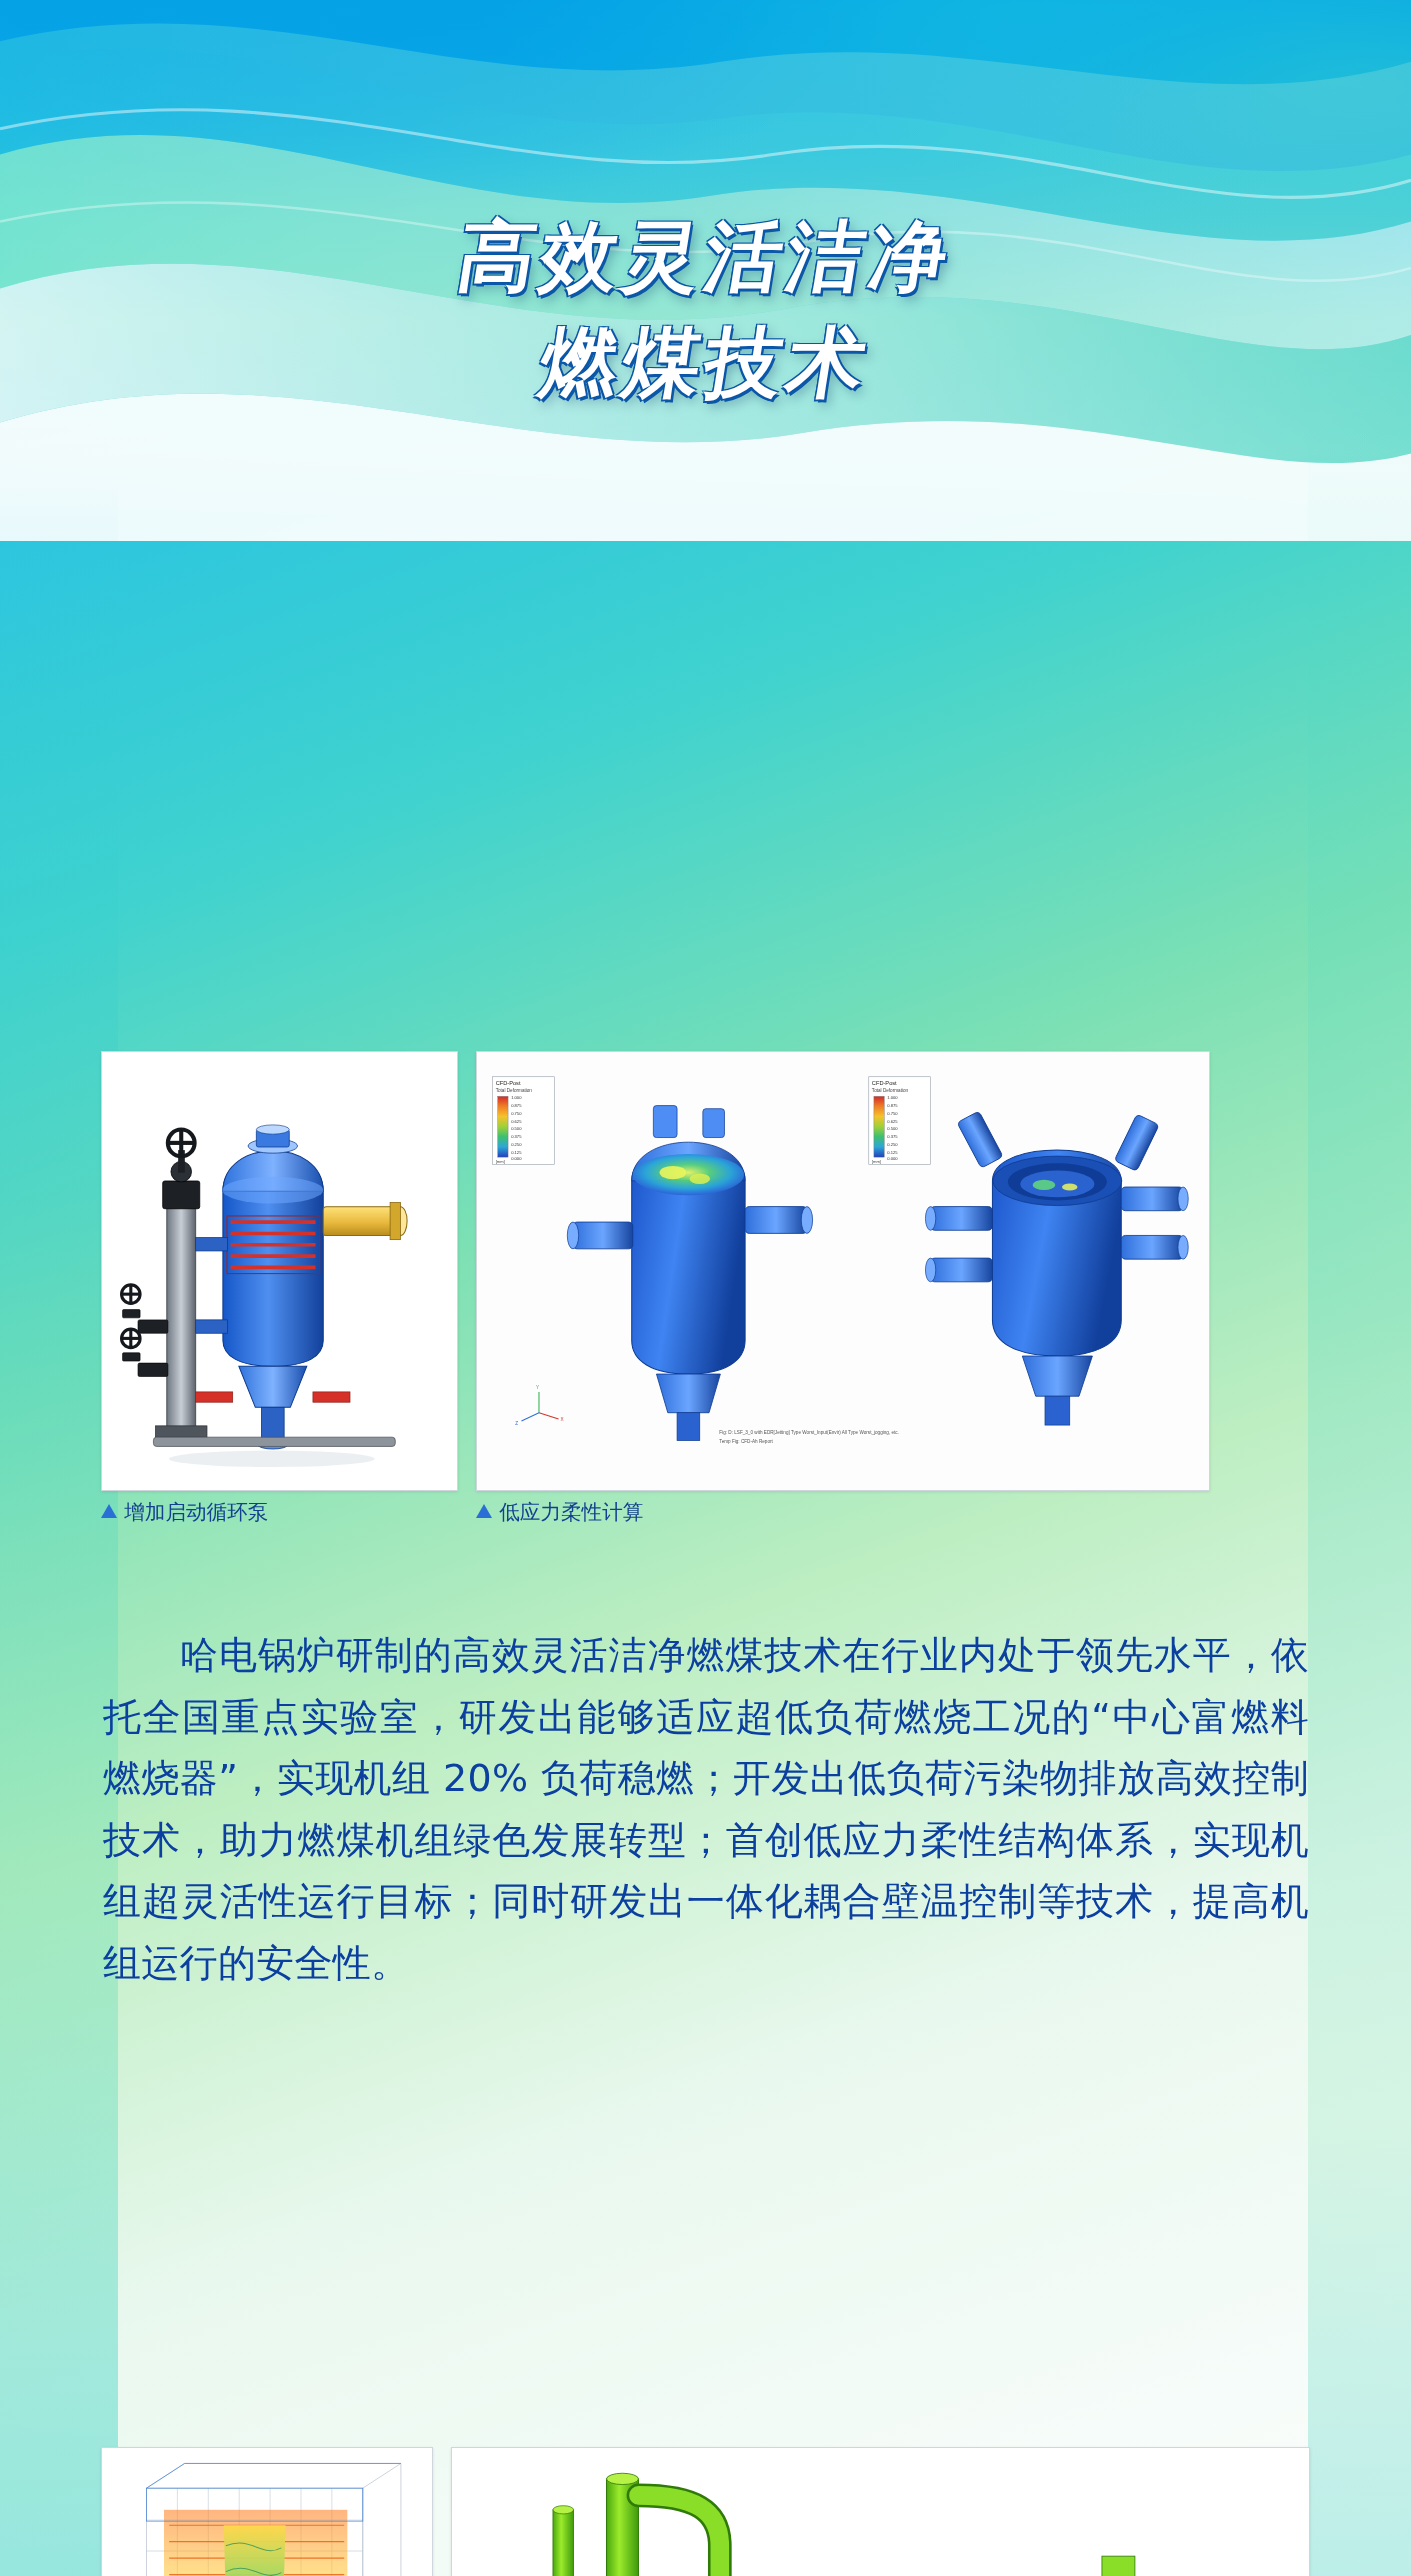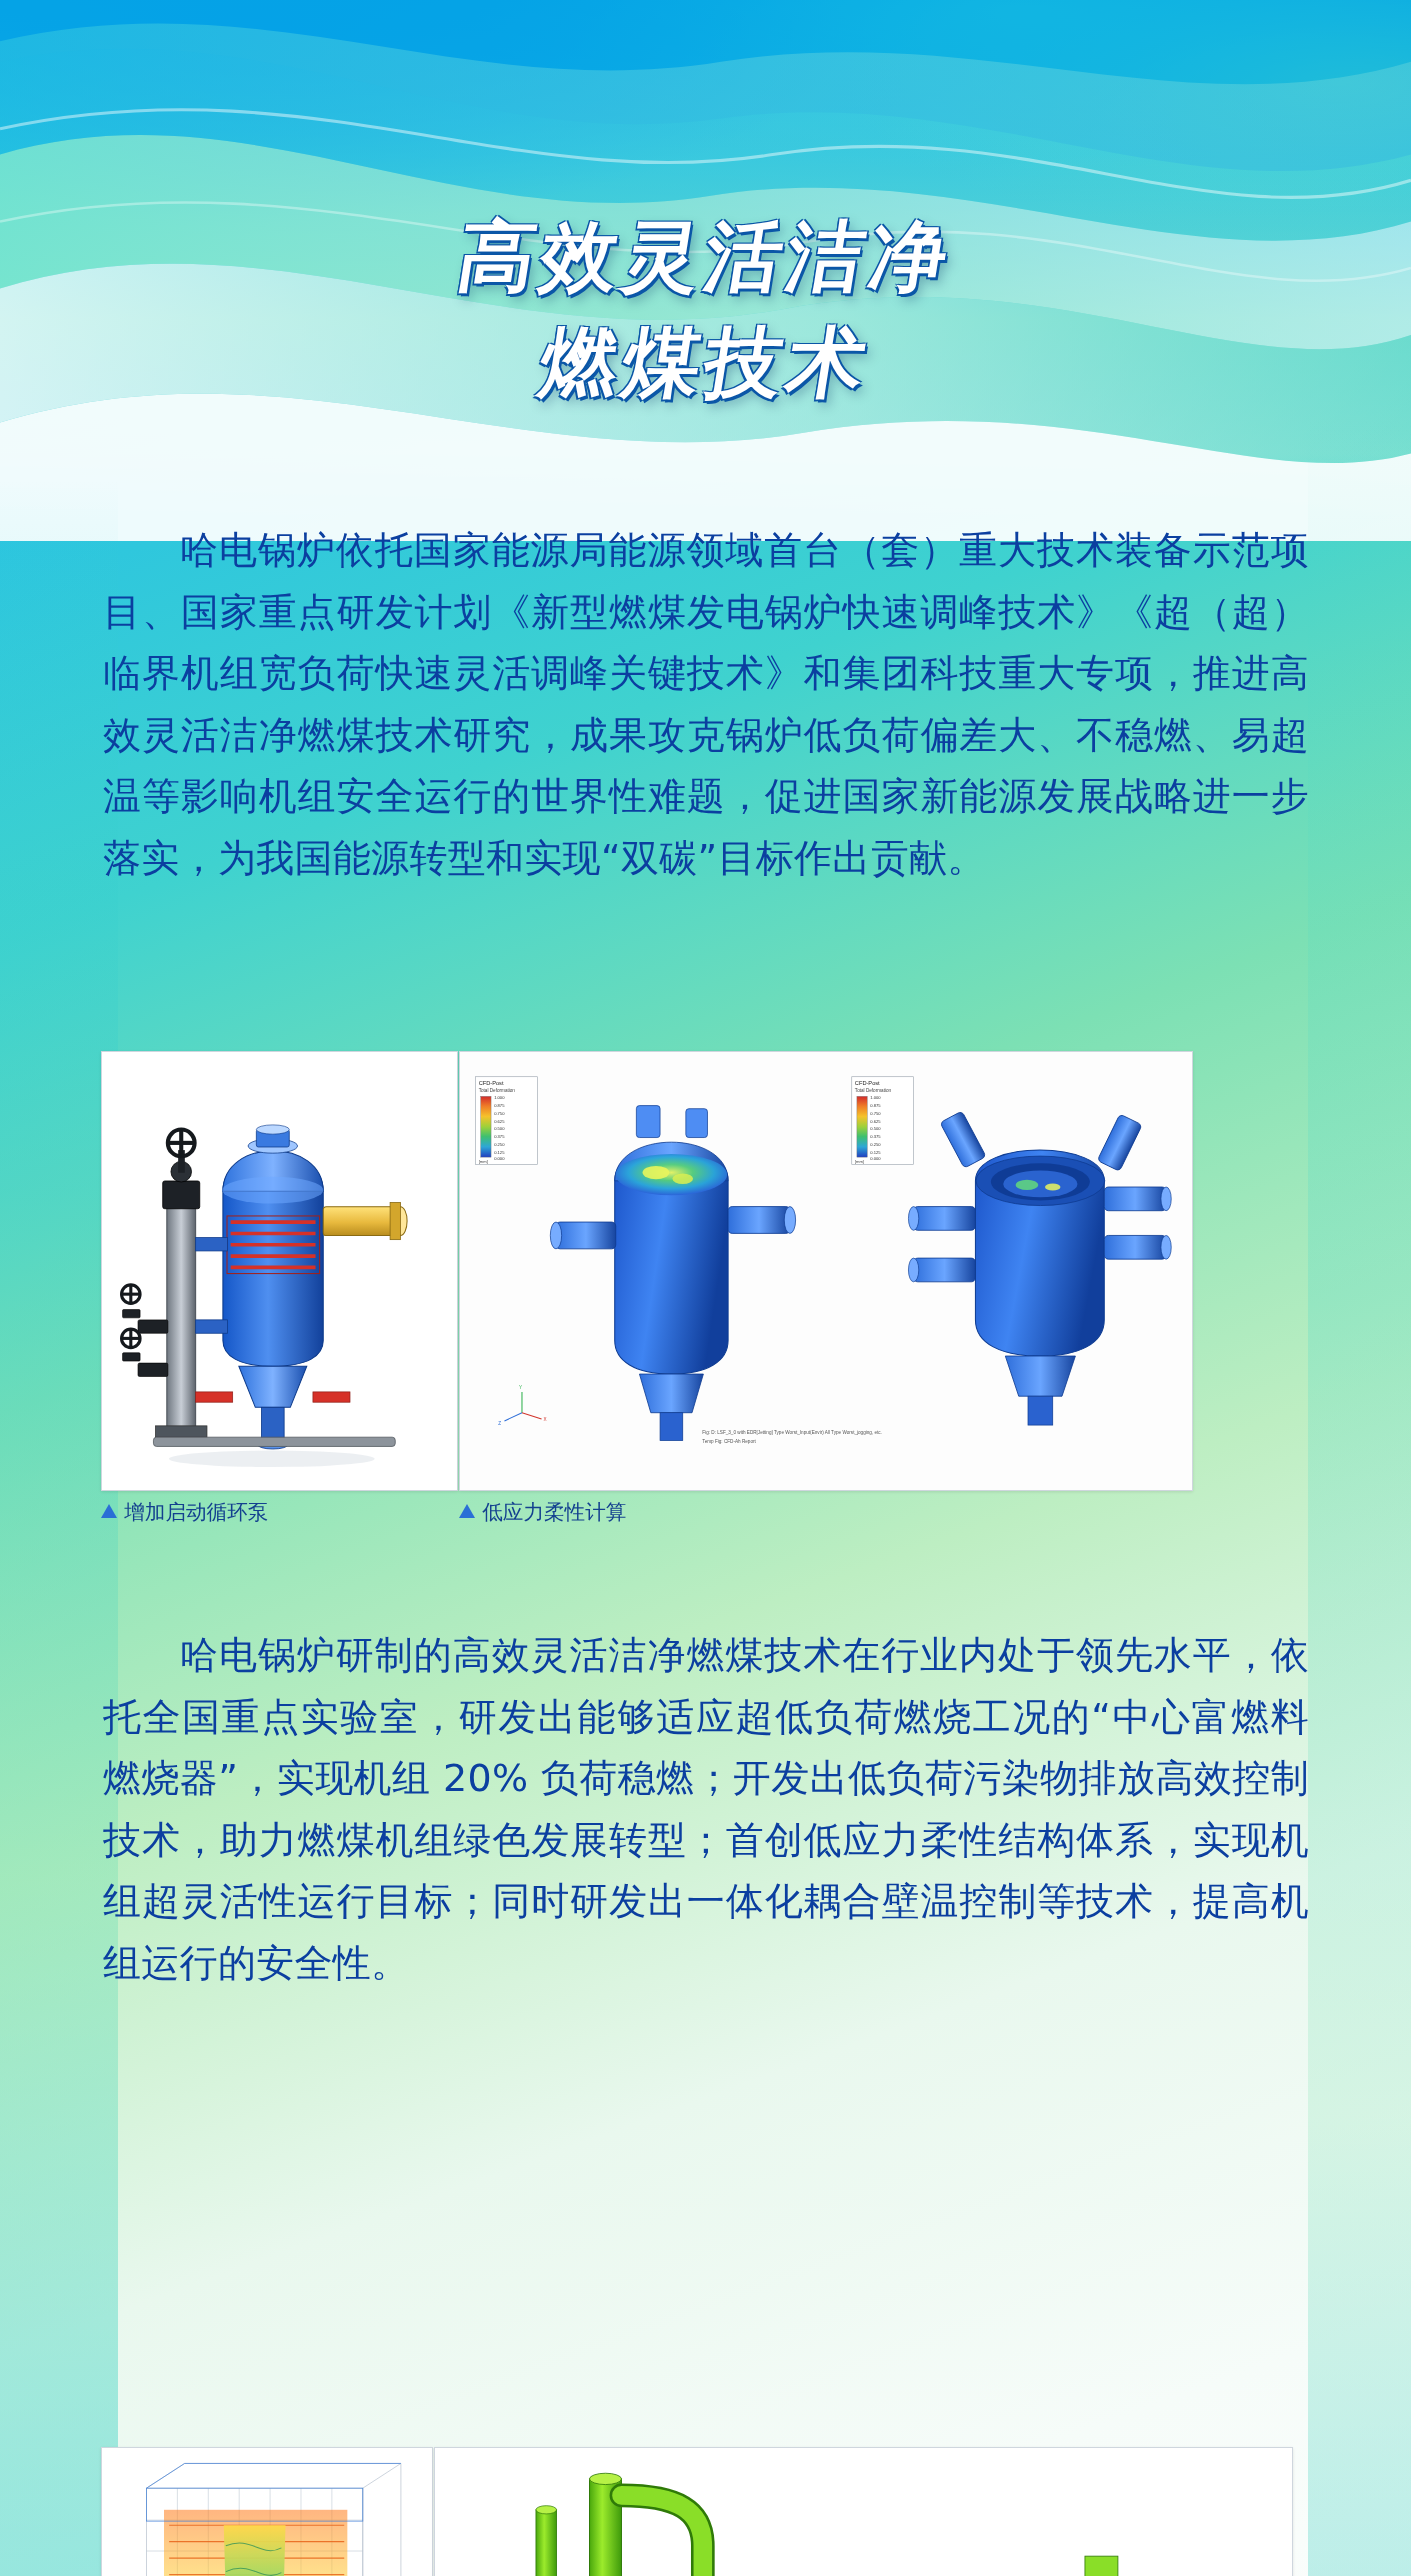--- a/index.html
+++ b/index.html
@@ -94,21 +94,21 @@
   }
   p.para.p2 { margin-top: 0; }
   p.para.p3 { margin-top: 4.1px; }
 
   sub { font-size: 0.62em; vertical-align: sub; }
 
   
   .fig-row {
     position: absolute;
     display: flex;
-    gap: 1px;
+    gap: 18px;
   }
   .fig {
     position: relative;
     background: #ffffff;
     border: 0.5px solid #cfd6de;
     box-shadow: 0 1px 3.1px rgba(0,0,0,0.10);
     overflow: hidden;
   }
   .caption {
     display: flex;
@@ -167,23 +167,20 @@
   </div>
 
   <div class="bg-left-edge"></div>
   <div class="bg-right-edge"></div>
 
   <div class="title-block">
     <div class="title-line">高效灵活洁净</div>
     <div class="title-line">燃煤技术</div>
   </div>
 
-  <div class="content" style="top:520px; width:1206px;">
-    <p class="para p1">哈电锅炉依托国家能源局能源领域首台（套）重大技术装备示范项目、国家重点研发计划《新型燃煤发电锅炉快速调峰技术》《超（超）临界机组宽负荷快速灵活调峰关键技术》和集团科技重大专项，推进高效灵活洁净燃煤技术研究，成果攻克锅炉低负荷偏差大、不稳燃、易超温等影响机组安全运行的世界性难题，促进国家新能源发展战略进一步落实，为我国能源转型和实现“双碳”目标作出贡献。</p>
-  </div>
 
   <div class="fig-row" style="left:101px; top:1051px;">
 
     <div>
       <div class="fig" style="width:355px; height:438px;">
         <svg width="355" height="438" viewBox="0 0 690 850">
           <defs>
             <linearGradient id="gBlue" x1="0" y1="0" x2="1" y2="0">
               <stop offset="0%" stop-color="#1557c8"></stop>
               <stop offset="45%" stop-color="#4f8ff0"></stop>

